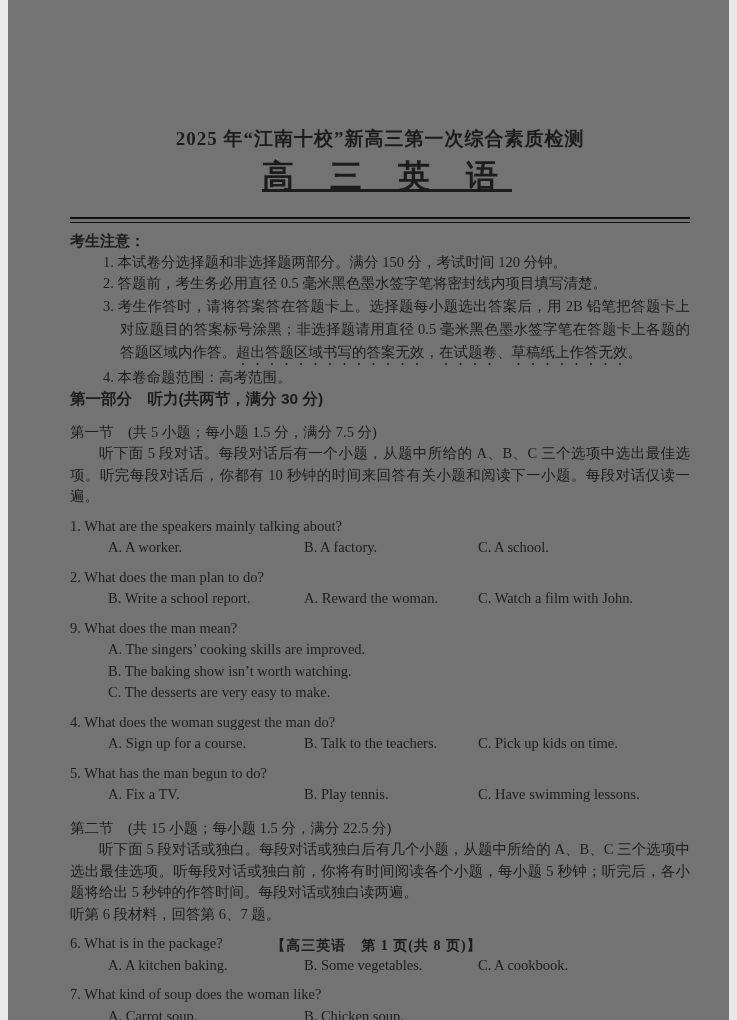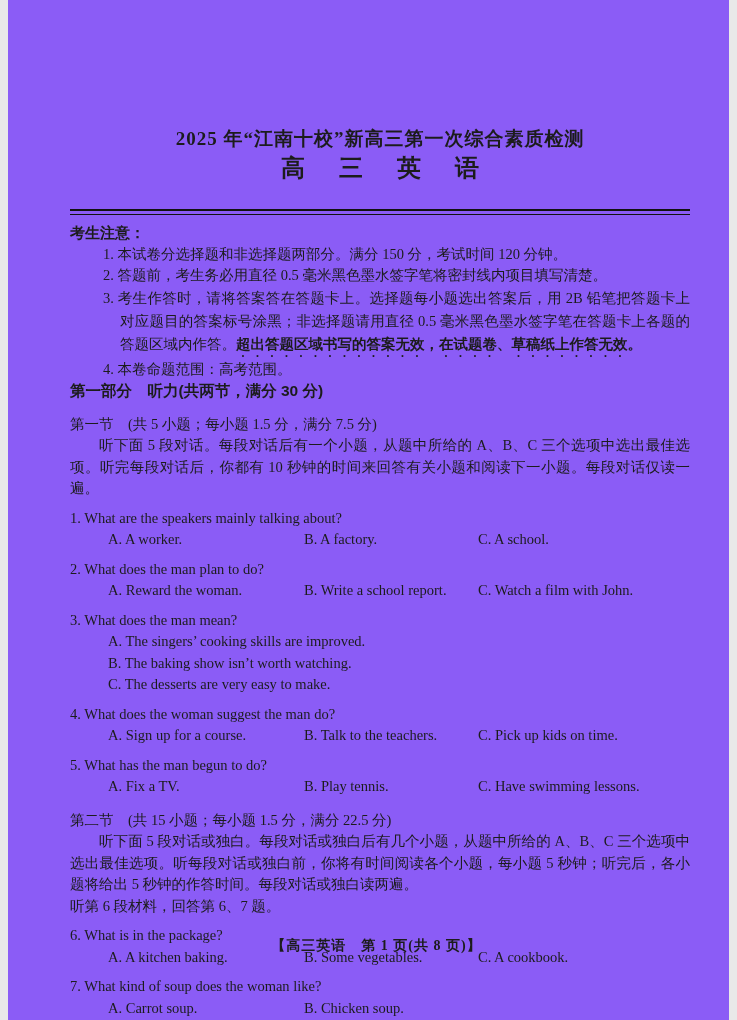--- a/index.html
+++ b/index.html
@@ -1,66 +1,67 @@
 <!DOCTYPE html>
 <html><head>
 <meta charset="utf-8">
 <style>
   html,body { margin:0; padding:0; background:#e9e9e9; }
   .page {
     position:relative;
     width:721px; height:1020px;
     margin:0 auto;
-    background:#8b5cf6;
+    background:#737373;
     color:#1c1c1c;
     font-family:"Liberation Serif","DejaVu Serif",serif;
     font-size:14.5px;
     line-height:21.5px;
     overflow:hidden;
   }
   .content {
     position:absolute;
     left:62px; top:0;
     width:620px;
   }
   .exam-title {
     margin-top:128px;
     text-align:center;
     font-size:19px;
     font-weight:700;
     letter-spacing:1px;
   }
   .exam-subtitle {
-    margin-top:8px;
+    margin-top:16px;
     text-align:center;
-    font-size:24px;
+    font-size:32px;
     font-weight:700;
     letter-spacing:14px;
     text-indent:14px; 
+    text-decoration:underline;
   }
   .double-rule {
     margin-top:30px;
     height:3px;
     border-top:2.5px solid #111;
     border-bottom:1.5px solid #111;
   }
   .notice-heading {
     margin-top:7px;
     font-family:Liberation Sans, sans-serif;
     font-weight:700;
     font-size:15px;
   }
   .notice-item {
     padding-left:50px;
     text-indent:-17px;
     text-align:justify;
   }
   .notice-item .em-dots {
     font-family:"Liberation Sans","DejaVu Sans",sans-serif;
-    font-weight:700;
+    font-weight:400;
     -webkit-text-emphasis:filled dot;
     text-emphasis:filled dot;
     -webkit-text-emphasis-position:under right;
     text-emphasis-position:under right;
   }
   .notice-item.has-dots { line-height:23px; }
   .part-heading {
     margin-top:0;
     font-family:"Liberation Sans","DejaVu Sans",sans-serif;
     font-weight:700;
@@ -113,26 +114,26 @@
 
     <div class="question">1. What are the speakers mainly talking about?</div>
     <div class="q-options">
       <div>A. A worker.</div>
       <div>B. A factory.</div>
       <div>C. A school.</div>
     </div>
 
     <div class="question">2. What does the man plan to do?</div>
     <div class="q-options">
+      <div>B. Write a school report.</div>
       <div>A. Reward the woman.</div>
-      <div>B. Write a school report.</div>
       <div>C. Watch a film with John.</div>
     </div>
 
-    <div class="question">3. What does the man mean?</div>
+    <div class="question">9. What does the man mean?</div>
     <div class="q-options-stacked">
       <div>A. The singers’ cooking skills are improved.</div>
       <div>B. The baking show isn’t worth watching.</div>
       <div>C. The desserts are very easy to make.</div>
     </div>
 
     <div class="question">4. What does the woman suggest the man do?</div>
     <div class="q-options">
       <div>A. Sign up for a course.</div>
       <div>B. Talk to the teachers.</div>

